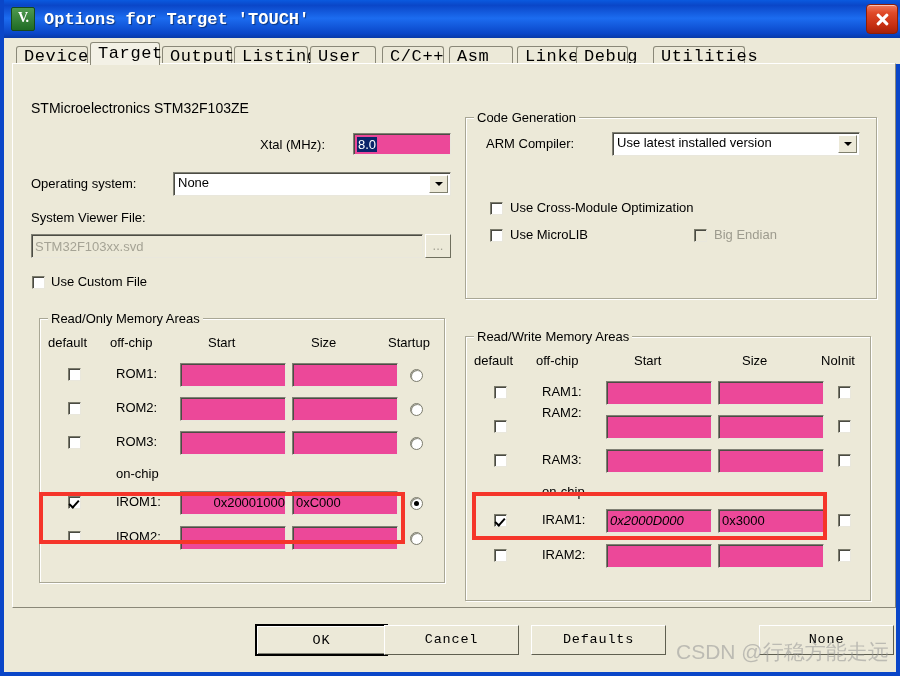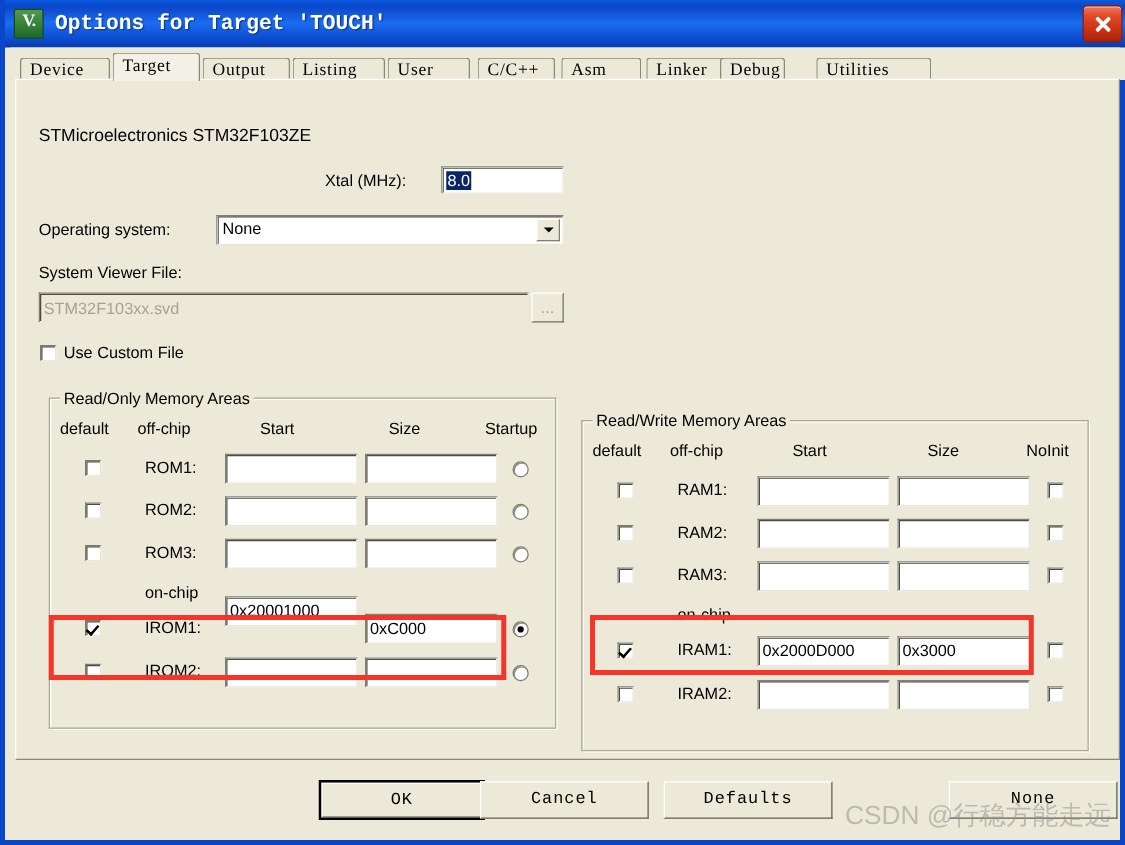--- a/index.html
+++ b/index.html
@@ -101,22 +101,22 @@
   .tab {
     position: absolute;
     top: 8px;
     height: 18px;
     box-sizing: border-box;
     padding: 1px 7px 14px 7px;
     background: #ece9d8;
     border: 1px solid #8a8878;
     border-bottom: none;
     border-radius: 3px 3px 0 0;
-    font-family: Liberation Serif, serif;
-    font-size: 14px;
+    font-family: Liberation Mono, monospace;
+    font-size: 17px;
     color: #000;
     letter-spacing: .6px;
     white-space: nowrap;
     cursor: pointer;
     line-height: 17px;
   }
   .tab.active {
     top: 4px;
     height: 23px;
     line-height: 20px;
@@ -145,21 +145,21 @@
     font-size: 13px;
     color: #000;
     white-space: nowrap;
   }
   .lbl.dim { color: #9d9b8e; }
 
   
   .field {
     position: absolute;
     box-sizing: border-box;
-    background: #ffffff;
+    background: #ec4899;
     border: 1px solid;
     border-color: #808074 #e9e7dc #e9e7dc #808074;
     box-shadow: inset 1px 1px 0 #4c4c44;
     font-family: "Liberation Sans", sans-serif;
     font-size: 13px;
     color: #000;
     padding: 1px 0 0 3px;
     line-height: 19px;
     overflow: hidden;
     white-space: nowrap;
@@ -367,20 +367,38 @@
         <span class="combo-arrow"></span>
       </div>
 
       <div class="lbl" style="left:18px;top:146px;">System Viewer File:</div>
       <div class="field readonly" style="left:18px;top:170px;width:392px;height:24px;line-height:21px;"><span>STM32F103xx.svd</span></div>
       <div class="browse-btn" style="left:412px;top:170px;width:26px;height:24px;line-height:21px;">...</div>
 
       <div class="cb" style="left:19px;top:212px;"></div>
       <div class="lbl" style="left:38px;top:210px;">Use Custom File</div>
 
+      <div class="group" style="left:452px;top:53px;width:412px;height:182px;">
+        <div class="group-title">Code Generation</div>
+
+        <div class="lbl" style="left:20px;top:18px;">ARM Compiler:</div>
+        <div class="combo" style="left:146px;top:14px;width:248px;height:24px;">
+          <span>Use latest installed version</span>
+          <span class="combo-arrow"></span>
+        </div>
+
+        <div class="cb" style="left:24px;top:84px;"></div>
+        <div class="lbl" style="left:44px;top:82px;">Use Cross-Module Optimization</div>
+
+        <div class="cb" style="left:24px;top:111px;"></div>
+        <div class="lbl" style="left:44px;top:109px;">Use MicroLIB</div>
+
+        <div class="cb disabled" style="left:228px;top:111px;"></div>
+        <div class="lbl dim" style="left:248px;top:109px;">Big Endian</div>
+      </div>
 
       <div class="group" style="left:26px;top:254px;width:406px;height:265px;">
         <div class="group-title">Read/Only Memory Areas</div>
 
         <div class="lbl" style="left:8px;top:16px;">default</div>
         <div class="lbl" style="left:70px;top:16px;">off-chip</div>
         <div class="lbl" style="left:168px;top:16px;">Start</div>
         <div class="lbl" style="left:271px;top:16px;">Size</div>
         <div class="lbl" style="left:348px;top:16px;">Startup</div>
 
@@ -399,21 +417,21 @@
         <div class="cb" style="left:28px;top:117px;"></div>
         <div class="lbl" style="left:76px;top:115px;">ROM3:</div>
         <div class="field" style="left:140px;top:112px;width:106px;height:24px;"><span></span></div>
         <div class="field" style="left:252px;top:112px;width:106px;height:24px;"><span></span></div>
         <div class="rb" style="left:370px;top:118px;"></div>
 
         <div class="lbl" style="left:76px;top:147px;">on-chip</div>
 
         <div class="cb checked" style="left:28px;top:177px;"></div>
         <div class="lbl" style="left:76px;top:175px;">IROM1:</div>
-        <div class="field" style="left:140px;top:158px;width:106px;height:24px;"><span>0x20001000</span></div>
+        <div class="field" style="left:140px;top:172px;width:106px;height:24px;text-align:right;"><span>0x20001000</span></div>
         <div class="field" style="left:252px;top:172px;width:106px;height:24px;"><span>0xC000</span></div>
         <div class="rb checked" style="left:370px;top:178px;"></div>
 
         <div class="cb" style="left:28px;top:212px;"></div>
         <div class="lbl" style="left:76px;top:210px;">IROM2:</div>
         <div class="field" style="left:140px;top:207px;width:106px;height:24px;"><span></span></div>
         <div class="field" style="left:252px;top:207px;width:106px;height:24px;"><span></span></div>
         <div class="rb" style="left:370px;top:213px;"></div>
       </div>
 
@@ -426,36 +444,36 @@
         <div class="lbl" style="left:276px;top:16px;">Size</div>
         <div class="lbl" style="left:355px;top:16px;">NoInit</div>
 
         <div class="cb" style="left:28px;top:49px;"></div>
         <div class="lbl" style="left:76px;top:47px;">RAM1:</div>
         <div class="field" style="left:140px;top:44px;width:106px;height:24px;"><span></span></div>
         <div class="field" style="left:252px;top:44px;width:106px;height:24px;"><span></span></div>
         <div class="cb" style="left:372px;top:49px;"></div>
 
         <div class="cb" style="left:28px;top:83px;"></div>
-        <div class="lbl" style="left:76px;top:81px;">RAM2:</div>
+        <div class="lbl" style="left:76px;top:68px;">RAM2:</div>
         <div class="field" style="left:140px;top:78px;width:106px;height:24px;"><span></span></div>
         <div class="field" style="left:252px;top:78px;width:106px;height:24px;"><span></span></div>
         <div class="cb" style="left:372px;top:83px;"></div>
 
         <div class="cb" style="left:28px;top:117px;"></div>
         <div class="lbl" style="left:76px;top:115px;">RAM3:</div>
         <div class="field" style="left:140px;top:112px;width:106px;height:24px;"><span></span></div>
         <div class="field" style="left:252px;top:112px;width:106px;height:24px;"><span></span></div>
         <div class="cb" style="left:372px;top:117px;"></div>
 
         <div class="lbl" style="left:76px;top:147px;">on-chip</div>
 
         <div class="cb checked" style="left:28px;top:177px;"></div>
         <div class="lbl" style="left:76px;top:175px;">IRAM1:</div>
-        <div class="field" style="left:140px;top:172px;width:106px;height:24px;"><span>0x2000D000</span></div>
+        <div class="field" style="left:140px;top:172px;width:106px;height:24px;font-style:italic;"><span>0x2000D000</span></div>
         <div class="field" style="left:252px;top:172px;width:106px;height:24px;"><span>0x3000</span></div>
         <div class="cb" style="left:372px;top:177px;"></div>
 
         <div class="cb" style="left:28px;top:212px;"></div>
         <div class="lbl" style="left:76px;top:210px;">IRAM2:</div>
         <div class="field" style="left:140px;top:207px;width:106px;height:24px;"><span></span></div>
         <div class="field" style="left:252px;top:207px;width:106px;height:24px;"><span></span></div>
         <div class="cb" style="left:372px;top:212px;"></div>
       </div>
     </div>

